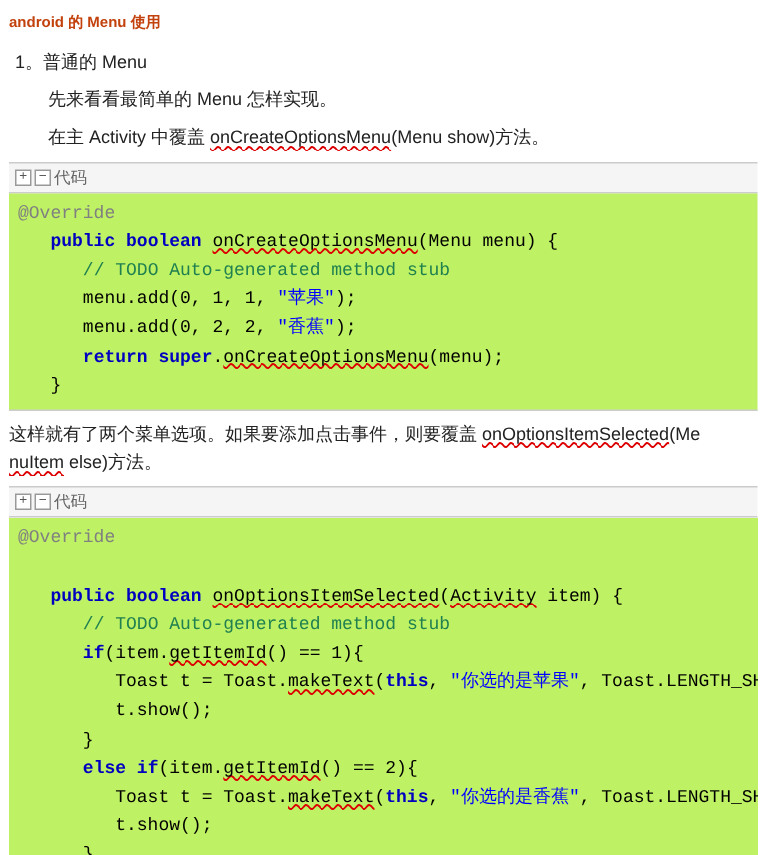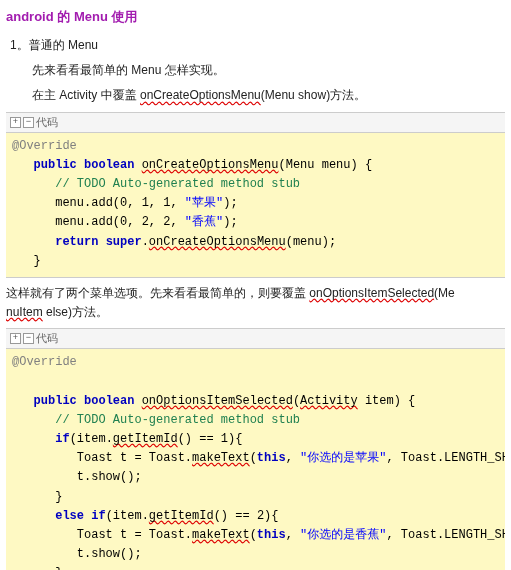--- a/index.html
+++ b/index.html
@@ -6,23 +6,23 @@
     margin: 0;
     padding: 6px;
     font-family: Verdana, Arial, sans-serif;
     font-size: 12px;
     background: #fff;
     color: #222;
     width: 511px;
     box-sizing: border-box;
   }
   .title {
-    color: #a21caf;
+    color: #c2410c;
     font-weight: bold;
-    font-size: 13px;
+    font-size: 10px;
     margin: 2px 0 10px 0;
   }
   .para {
     margin: 6px 0 6px 4px;
     line-height: 1.6;
   }
   .indent {
     margin-left: 26px;
   }
   .wavy-red {
@@ -46,21 +46,21 @@
     width: 9px;
     height: 9px;
     border: 1px solid #999;
     line-height: 7px;
     text-align: center;
     font-size: 9px;
     background: #fff;
     color: #555;
   }
   .codeblock {
-    background: #fef9c3;
+    background: #bef264;
     border-bottom: 1px solid #ccc;
     padding: 4px 6px 6px 6px;
     font-family: "Courier New", monospace;
     font-size: 12px;
     line-height: 1.6;
     white-space: pre;
     overflow-x: auto;
   }
   .ann { color: #808080; }
   .kw { color: #0000c0; font-weight: bold; }
@@ -87,21 +87,21 @@
 </div>
 <div class="codeblock"><span class="ann">@Override</span>
    <span class="kw">public</span> <span class="kw">boolean</span> <span class="plain func">onCreateOptionsMenu</span><span class="plain">(Menu menu) {</span>
       <span class="comment">// TODO Auto-generated method stub</span>
       <span class="plain">menu.add(0, 1, 1, </span><span class="str">"苹果"</span><span class="plain">);</span>
       <span class="plain">menu.add(0, 2, 2, </span><span class="str">"香蕉"</span><span class="plain">);</span>
       <span class="kw">return</span> <span class="kw">super</span><span class="plain">.</span><span class="plain func">onCreateOptionsMenu</span><span class="plain">(menu);</span>
    <span class="plain">}</span></div>
 
 <div class="para" style="margin-left:0">
-  <span>这样就有了两个菜单选项。先来看看最简单的，则要覆盖 </span><span class="wavy-red">onOptionsItemSelected</span><span>(Me</span><br><span class="wavy-red">nuItem</span><span> else)方法。</span>
+  <span>这样就有了两个菜单选项。如果要添加点击事件，则要覆盖 </span><span class="wavy-red">onOptionsItemSelected</span><span>(Me</span><br><span class="wavy-red">nuItem</span><span> else)方法。</span>
 </div>
 
 <div class="codebar">
   <span class="toggle-box">+</span>
   <span class="toggle-box">−</span>
   <span>代码</span>
 </div>
 <div class="codeblock"><span class="ann">@Override</span>
 
    <span class="kw">public</span> <span class="kw">boolean</span> <span class="plain func">onOptionsItemSelected</span><span class="plain">(</span><span class="plain func">Activity</span><span class="plain"> item) {</span>

